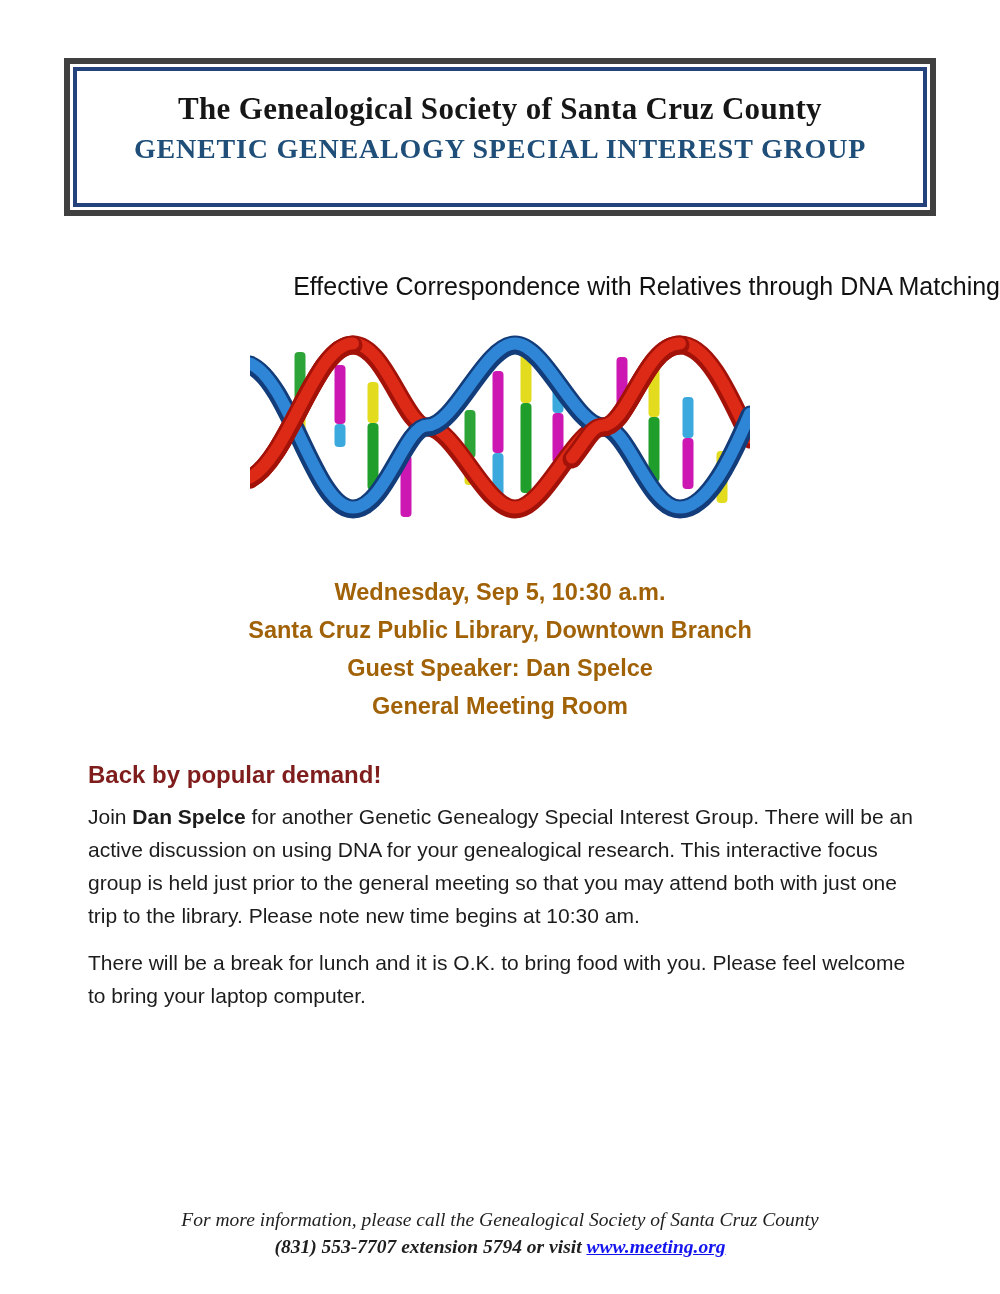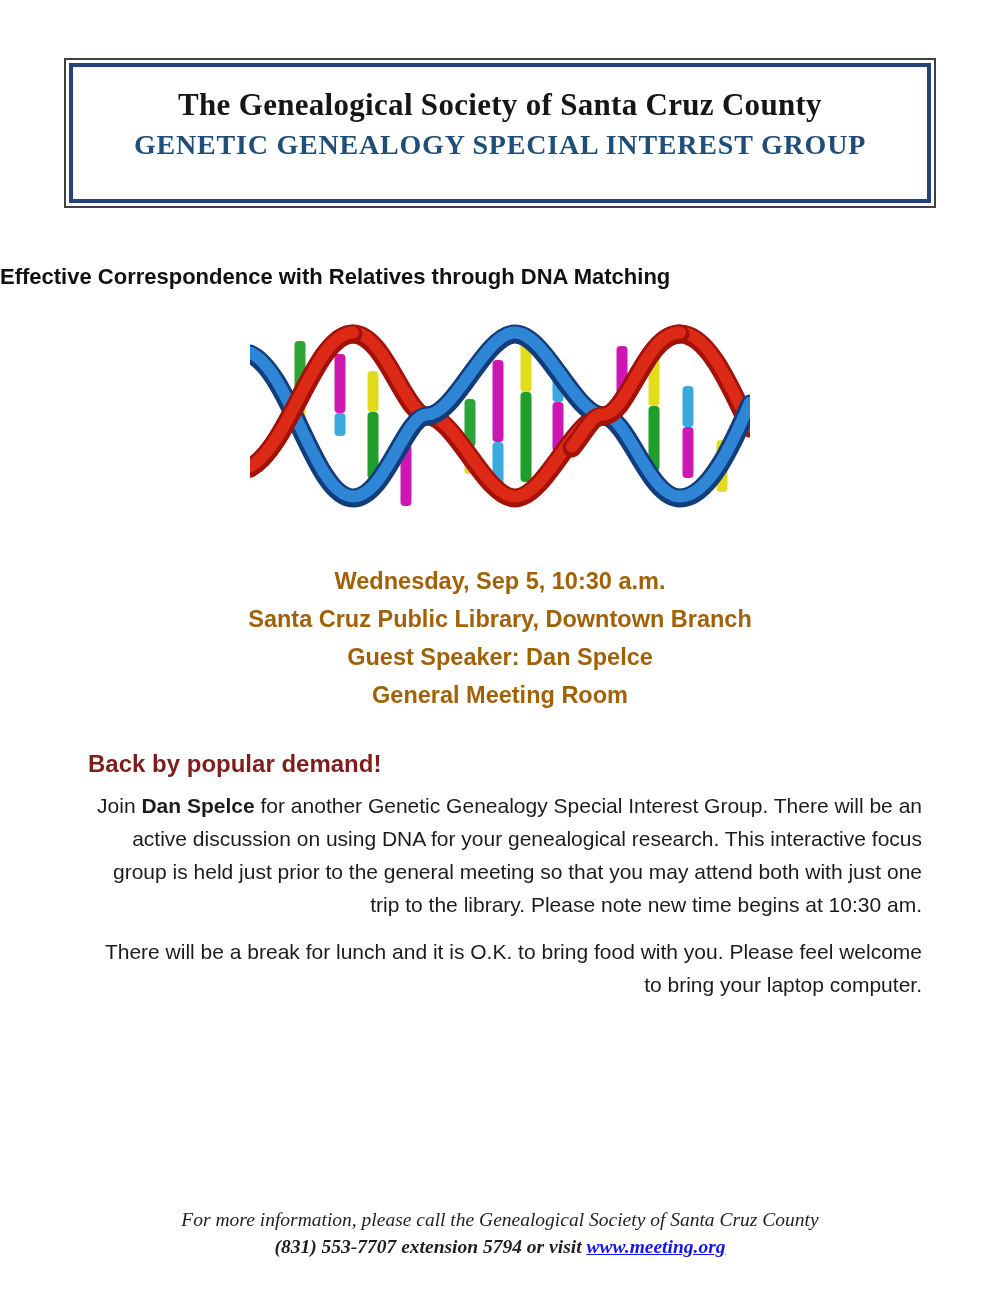--- a/index.html
+++ b/index.html
@@ -6,54 +6,54 @@
   html, body { background: #ffffff; }
   .page {
     width: 1000px; height: 1294px; overflow: hidden;
     background: #ffffff; position: relative;
     font-family: "Liberation Sans", sans-serif;
     color: #1c1c1c;
   }
   
   .header-box {
     margin: 58px 64px 0 64px;
-    border: 2px solid #404040;
+    border: 6px solid #404040;
   }
   .header-box-inner {
     border: 4px solid #24427C;
     margin: 3px;
     padding: 18px 10px 34px 10px;
     text-align: center;
   }
   .society-title {
     font-family: "Liberation Serif", serif;
     font-weight: 700; font-size: 31px; line-height: 40px;
     color: #161616; letter-spacing: 0.3px;
   }
   .group-title {
     font-family: "Liberation Serif", serif;
     font-weight: 700; font-size: 28px; line-height: 40px;
     color: #1F4E79; letter-spacing: 0.8px;
   }
   .talk-title {
-    margin-top: 56px; text-align: left;
-    font-weight: 700; font-size: 22px; color: #111111;
+    margin-top: 56px; text-align: right;
+    font-weight: 400; font-size: 25px; color: #111111;
   }
   .dna-wrap { margin-top: 26px; text-align: center; }
   .event-details {
     margin-top: 42px; text-align: center;
     font-weight: 700; font-size: 23.5px; line-height: 38px; color: #a16207;
   }
   .demand-heading {
     margin: 36px 88px 0 88px;
     font-weight: 700; font-size: 24px; color: #7f1d1d;
   }
   .body-para {
     margin: 11px 78px 0 88px;
-    font-size: 21px; line-height: 33px; color: #1c1c1c; text-align: right;
+    font-size: 21px; line-height: 33px; color: #1c1c1c;
   }
   .body-para + .body-para { margin-top: 14px; }
   .bold { font-weight: 700; }
   .flyer-footer {
     position: absolute; left: 0; right: 0; bottom: 34px;
     text-align: center;
     font-family: "Liberation Serif", serif;
     font-style: italic; font-size: 19.5px; line-height: 27px; color: #1f1f1f;
   }
   .footer-phone-line { font-weight: 700; }

